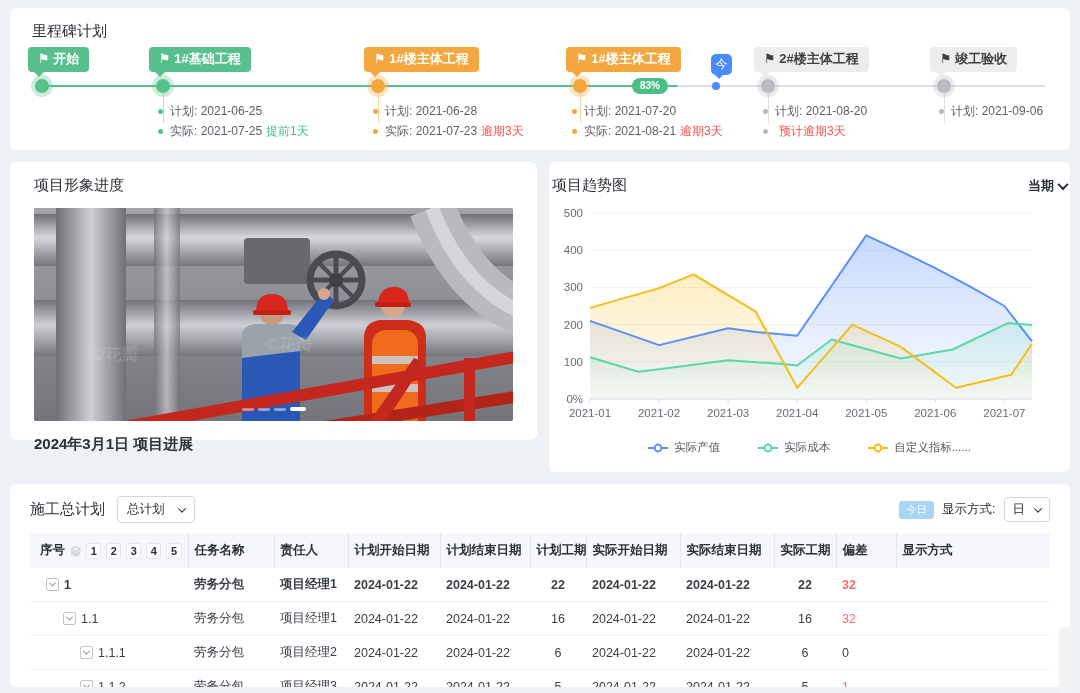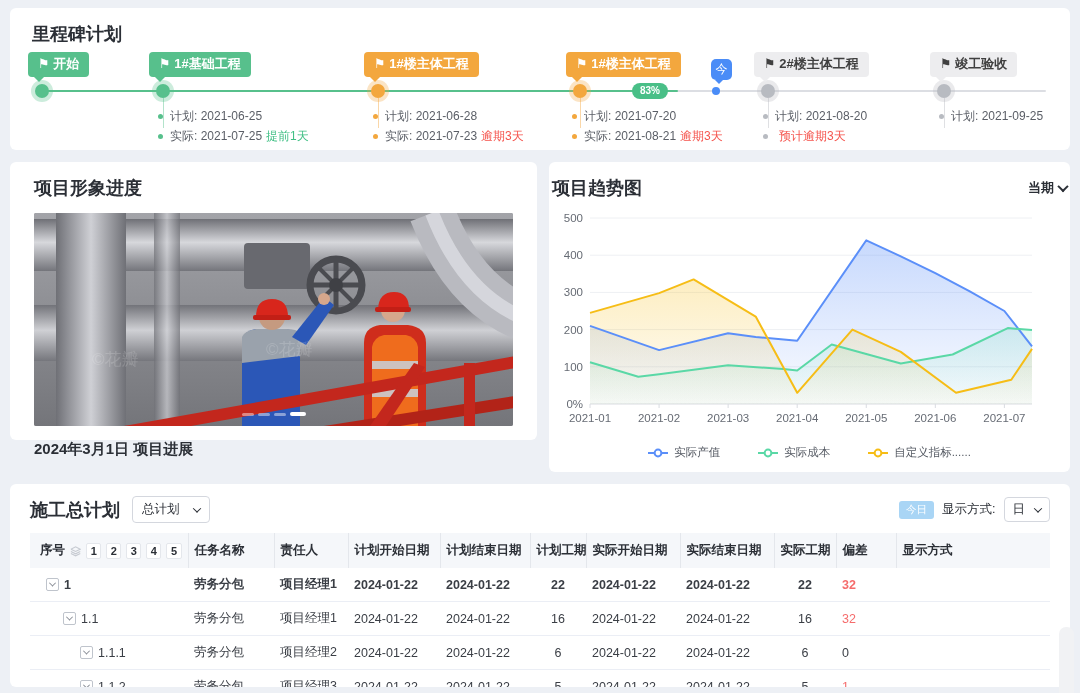--- a/index.html
+++ b/index.html
@@ -5,21 +5,21 @@
   * { box-sizing: border-box; margin: 0; padding: 0; }
   html,body { width:1080px; height:693px; overflow:hidden; }
   body {
     background:#edf0f5;
     font-family:"Liberation Sans","DejaVu Sans",sans-serif;
     color:#2b2f36;
     position:relative;
   }
   .wrap { padding:8px 10px; }
   .card { background:#fff; border-radius:6px; }
-  .card-title { font-size:18px; font-weight:bold; color:#2b2f36; }
+  .card-title { font-size:15px; font-weight:normal; color:#2b2f36; }
 
   
   .ms-card { padding:14px 22px 6px; height:142px; margin-bottom:12px; }
   .timeline { position:relative; height:104px; margin-top:4px; }
   .tl-line { position:absolute; top:40px; left:10px; right:2px; height:2px; background:#dcdee3; border-radius:1px; }
   .tl-line-green { position:absolute; top:40px; left:10px; width:636px; height:2px; background:#57c08c; border-radius:1px; z-index:1; }
   .ms-badge {
     position:absolute; top:2px; padding:3px 10px 4px; border-radius:4px;
     font-size:13px; font-weight:bold; color:#fff; white-space:nowrap; z-index:3; cursor:pointer;
   }
@@ -167,21 +167,21 @@
             </div>
           </div>
         </div>
         <div class="ms-gray">
           <div class="ms-badge" style="left:898px"><span>⚑</span> 竣工验收</div>
           <div class="ms-node" style="left:905px"></div>
           <div class="ms-vline" style="left:912px"></div>
           <div class="ms-details" style="left:907px">
             <div class="ms-detail-line">
               <span class="ms-dot"></span>
-              <span>计划: 2021-09-25</span>
+              <span>计划: 2021-09-06</span>
             </div>
           </div>
         </div>
         <div class="tl-progress" style="left: 600px;">83%</div>
         <div class="tl-today-dot" style="left: 680px;"></div>
         <div class="tl-today-tag" style="left: 679px;">今</div>
       </div>
   </div>
 
   <div class="mid-row">

